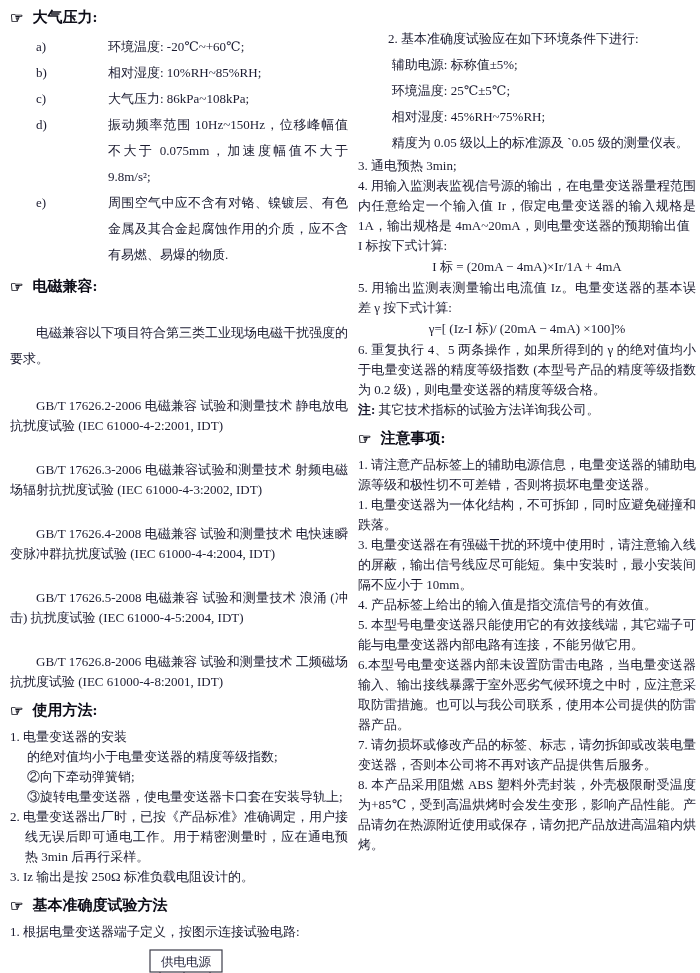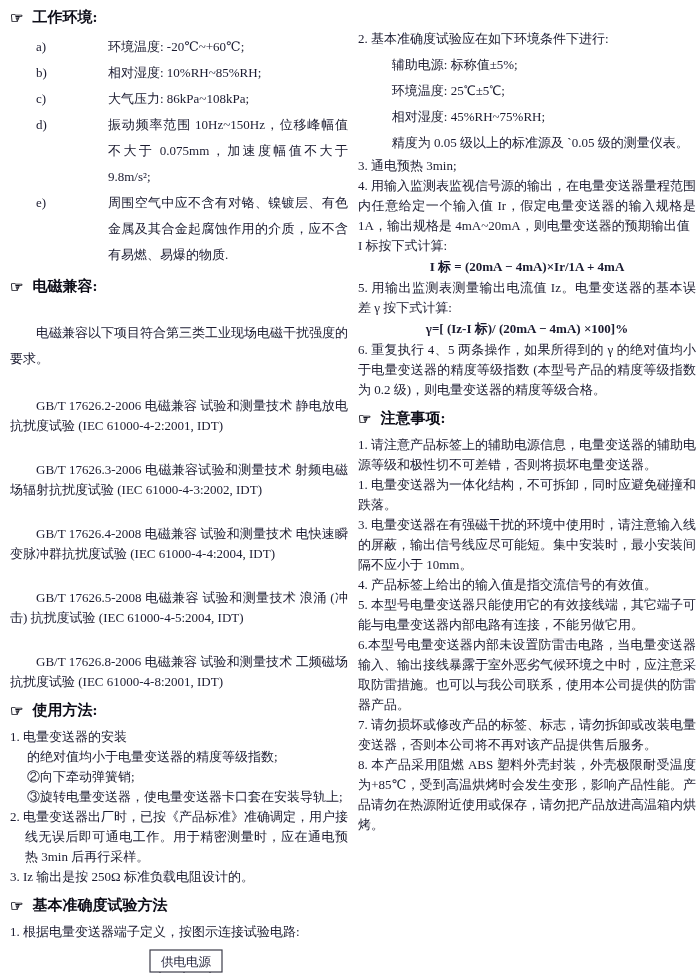--- a/index.html
+++ b/index.html
@@ -17,42 +17,42 @@
         font-weight:bold; color:#0d0d18; margin:9px 0 7px 0; }
   .hd.first { margin-top:2px; }
   .hand { font-size:15px; transform:translateY(1px); }
   .li { display:flex; line-height:26px; font-size:13px; margin-left:26px; }
   .li-label { width:26px; flex:none; }
   .li-text { flex:1; text-align:justify;margin-left:46px; }
   .indent { text-indent:2em;margin-top:24px; }
   .p2i { padding-left:1em; text-indent:1em; }
   .step { padding-left:1.3em; }
   .hang { padding-left:1.15em; text-indent:-1.15em; }
-  .cond { padding-left:2.6em; line-height:26px;font-family:Liberation Serif, serif; }
-  .formula { text-align:center; line-height:22px;font-weight:bold; }
-  .rfirst { margin-top:20px; }
+  .cond { padding-left:2.6em; line-height:26px; }
+  .formula { text-align:center; line-height:22px; }
+  .rfirst { margin-top:20px;margin-left:30px; }
   .note .lbl { font-weight:bold; }
   .diagram-wrap { margin-top:6px; padding-left:2px; }
   svg { display:block; }
   svg text { fill:#23233a; font-family:"DejaVu Sans","Liberation Sans",sans-serif; }
   .sline { stroke:#3c3c4a; stroke-width:1.2; fill:none; }
   .sbox  { stroke:#3c3c4a; stroke-width:1.2; fill:#ffffff; }
   .arrow { fill:#3c3c4a; stroke:none; }
 </style>
 </head>
 <body>
 
 <div class="page">
 
   <div class="col">
 
     <div>
       <h2 class="hd first">
         <span class="hand">☞</span>
-        <span>工作环境:</span>
+        <span>大气压力:</span>
       </h2>
       <div class="li">
         <span class="li-label">a)</span>
         <span class="li-text">环境温度: -20℃~+60℃;</span>
       </div>
       <div class="li">
         <span class="li-label">b)</span>
         <span class="li-text">相对湿度: 10%RH~85%RH;</span>
       </div>
       <div class="li">
@@ -160,20 +160,24 @@
     <p class="t cond">环境温度:  25℃±5℃;</p>
     <p class="t cond">相对湿度:  45%RH~75%RH;</p>
     <p class="t cond">精度为 0.05 级以上的标准源及 `0.05 级的测量仪表。</p>
     <p class="t">3. 通电预热 3min;</p>
     <p class="t">4. 用输入监测表监视信号源的输出，在电量变送器量程范围内任意给定一个输入值 Ir，假定电量变送器的输入规格是 1A，输出规格是 4mA~20mA，则电量变送器的预期输出值</p>
     <p class="t">I 标按下式计算:</p>
     <p class="t formula">I 标 = (20mA − 4mA)×Ir/1A + 4mA</p>
     <p class="t">5. 用输出监测表测量输出电流值 Iz。电量变送器的基本误差 γ 按下式计算:</p>
     <p class="t formula">γ=[ (Iz-I 标)/ (20mA − 4mA) ×100]%</p>
     <p class="t">6. 重复执行 4、5 两条操作，如果所得到的 γ 的绝对值均小于电量变送器的精度等级指数 (本型号产品的精度等级指数为 0.2 级)，则电量变送器的精度等级合格。</p>
+    <p class="t note">
+      <span class="lbl">注:</span>
+      <span>其它技术指标的试验方法详询我公司。</span>
+    </p>
 
     <div>
       <h2 class="hd">
         <span class="hand">☞</span>
         <span>注意事项:</span>
       </h2>
       <p class="t">1. 请注意产品标签上的辅助电源信息，电量变送器的辅助电源等级和极性切不可差错，否则将损坏电量变送器。</p>
       <p class="t">1. 电量变送器为一体化结构，不可拆卸，同时应避免碰撞和跌落。</p>
       <p class="t">3. 电量变送器在有强磁干扰的环境中使用时，请注意输入线的屏蔽，输出信号线应尽可能短。集中安装时，最小安装间隔不应小于 10mm。</p>
       <p class="t">4. 产品标签上给出的输入值是指交流信号的有效值。</p>

